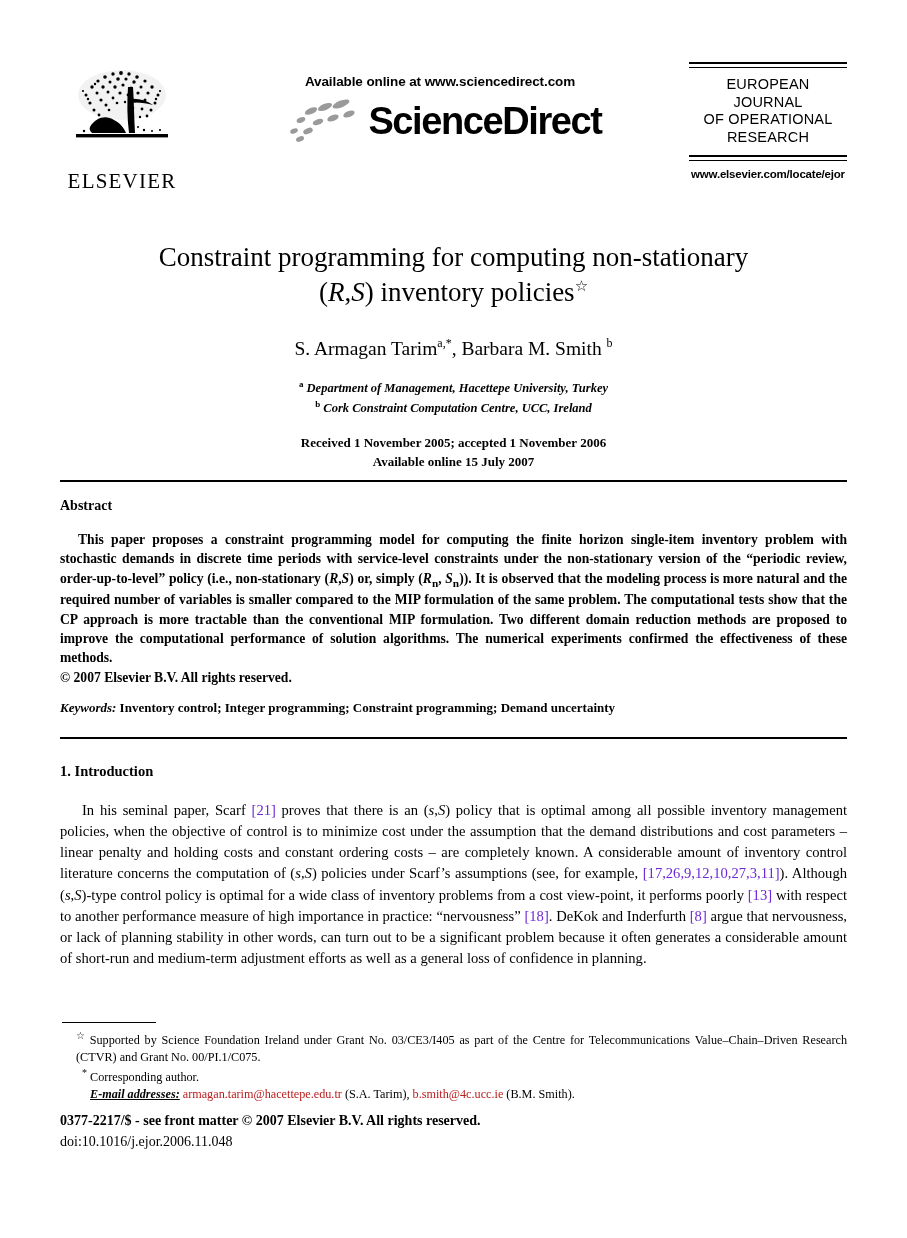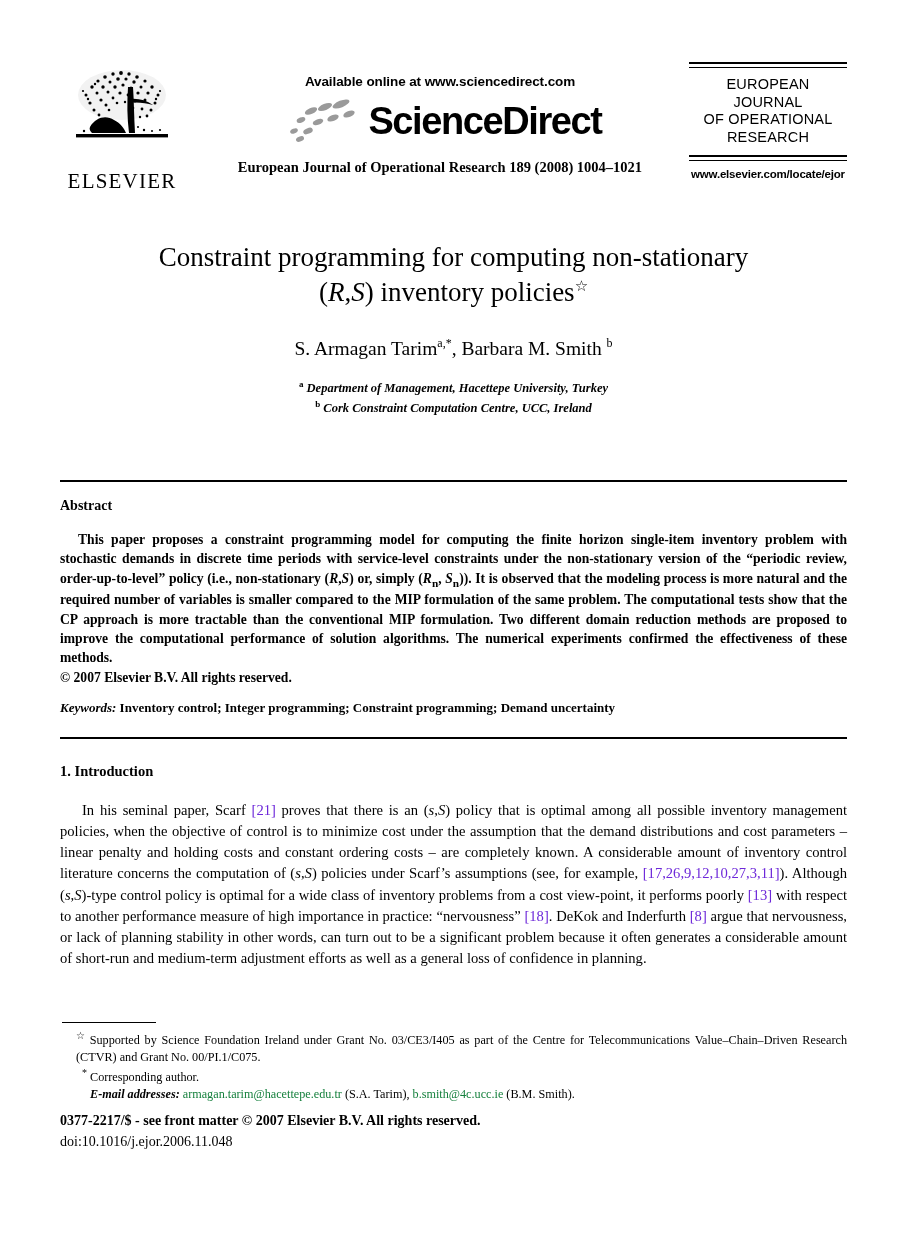--- a/index.html
+++ b/index.html
@@ -225,22 +225,22 @@
   .footnotes {
     position: absolute;
     left: 60px; top: 1029px;
     width: 787px;
     font-size: 12.2px;
     line-height: 1.38;
   }
   .fn-line { text-align: justify; }
   .fn-sym { vertical-align: super; font-size: 10px; padding-right: 3px; }
   .fn-indent { padding-left: 16px; }
-  .fn-em { font-style: italic; font-weight: bold; }
-  .mail { color: #15803d; }
+  .fn-em { font-style: italic; font-weight: bold; text-decoration: underline; }
+  .mail { color: #b91c1c; }
 
   .issn-block {
     position: absolute;
     left: 60px; top: 1110px;
     width: 600px;
     font-size: 14px;
     line-height: 1.5;
     font-weight: bold;
   }
   .issn-block .doi { font-weight: normal; }
@@ -345,21 +345,20 @@
               <ellipse cx="40" cy="24" rx="5.5" ry="2.8" transform="rotate(-22 40 24)"></ellipse>
               <ellipse cx="23" cy="22" rx="4.5" ry="2.6" transform="rotate(-22 23 22)"></ellipse>
               <ellipse cx="30" cy="33" rx="5" ry="2.8" transform="rotate(-22 30 33)"></ellipse>
               <ellipse cx="16" cy="33" rx="4" ry="2.4" transform="rotate(-22 16 33)"></ellipse>
               <ellipse cx="22" cy="41" rx="4.2" ry="2.5" transform="rotate(-22 22 41)"></ellipse>
             </g>
           </svg>
         </span>
         <span class="sd-word">ScienceDirect</span>
       </div>
-      <div class="sd-journalline">European Journal of Operational Research 189 (2008) 1004–1021</div>
     </div>
 
     <div class="ejor-box">
       <div class="ejor-rule-top"></div>
       <div class="ejor-title">
         <div>EUROPEAN</div>
         <div>JOURNAL</div>
         <div>OF OPERATIONAL</div>
         <div>RESEARCH</div>
       </div>
@@ -376,20 +375,24 @@
 
     <div class="authors">
       <span>S. Armagan Tarim</span><sup>a,*</sup>, <span>Barbara M. Smith</span> <sup>b</sup>
     </div>
 
     <div class="affil">
       <div><sup>a</sup> <span>Department of Management, Hacettepe University, Turkey</span></div>
       <div><sup>b</sup> <span>Cork Constraint Computation Centre, UCC, Ireland</span></div>
     </div>
 
+    <div class="dates">
+      <div>Received 1 November 2005; accepted 1 November 2006</div>
+      <div>Available online 15 July 2007</div>
+    </div>
   </div>
 
   <div class="rule-thick" style="top:480px;"></div>
   <div class="rule-thick" style="top:737px;"></div>
 
   <div class="abstract-block">
     <div class="abstract-head">Abstract</div>
     <div class="abstract-body"><span>This paper proposes a constraint programming model for computing the finite horizon single-item inventory problem with stochastic demands in discrete time periods with service-level constraints under the non-stationary version of the “periodic review, order-up-to-level” policy (i.e., non-stationary (</span><i>R</i>,<i>S</i><span>) or, simply (</span><i>R</i><sub>n</sub>, <i>S</i><sub>n</sub><span>)). It is observed that the modeling process is more natural and the required number of variables is smaller compared to the MIP formulation of the same problem. The computational tests show that the CP approach is more tractable than the conventional MIP formulation. Two different domain reduction methods are proposed to improve the computational performance of solution algorithms. The numerical experiments confirmed the effectiveness of these methods.</span></div>
     <div class="abstract-copy">© 2007 Elsevier B.V. All rights reserved.</div>
   </div>

